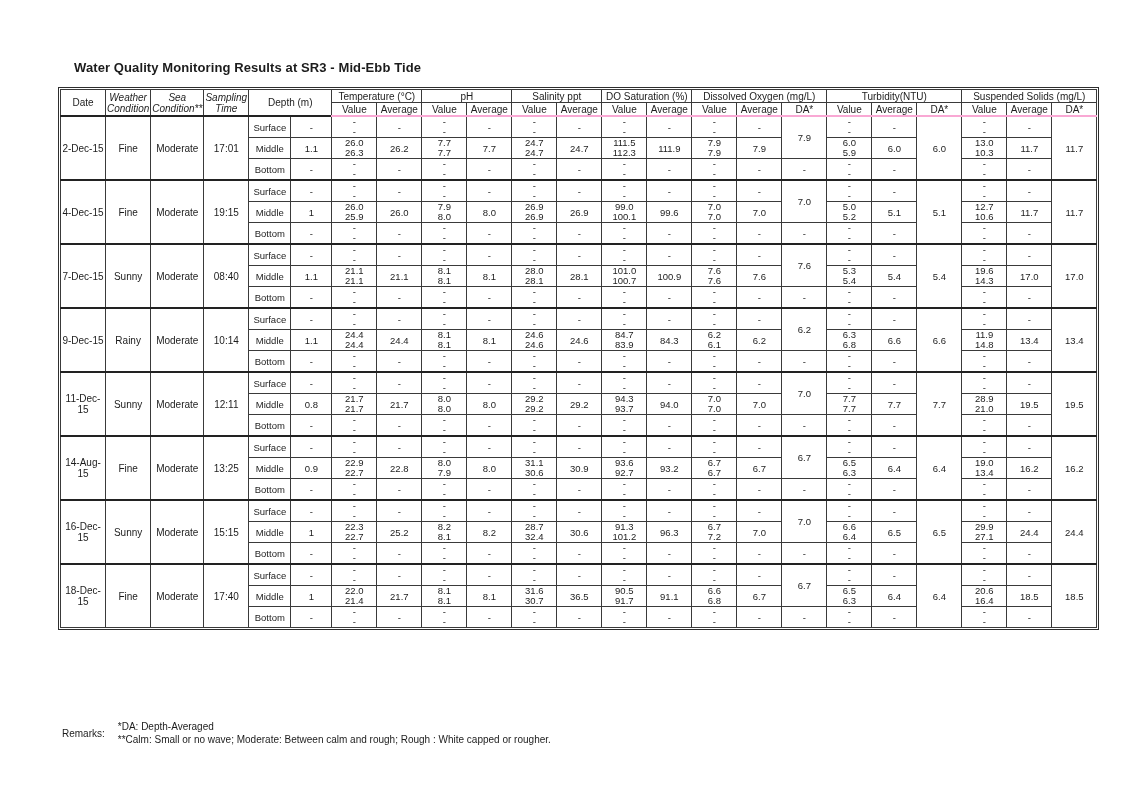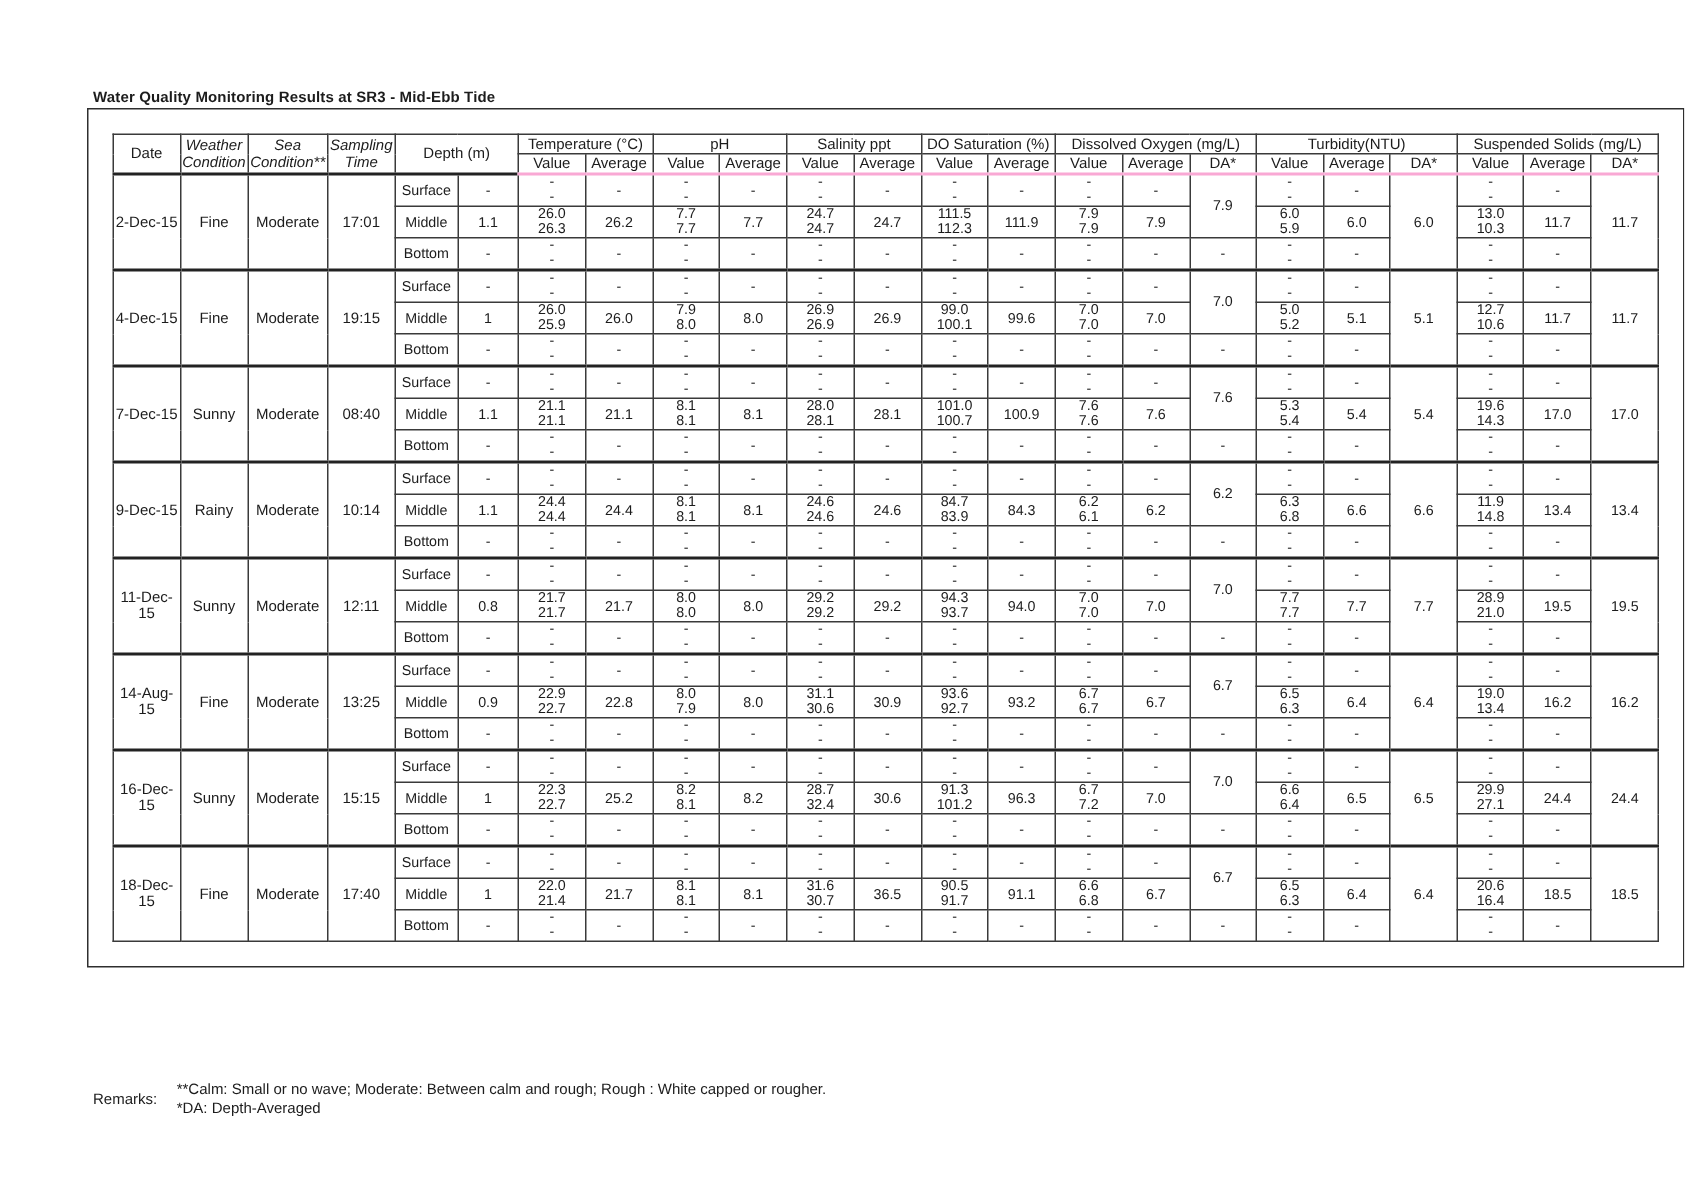--- a/index.html
+++ b/index.html
@@ -1,26 +1,26 @@
 <!DOCTYPE html>
 <html><head>
 <meta charset="utf-8">
 <style>
   html,body { margin:0; padding:0; background:#ffffff; }
   .sheet {
     position:relative; width:1123px; height:793px; background:#fff;
     font-family:"Liberation Sans", sans-serif; color:#1c1c1c; overflow:hidden;
   }
   .title {
-    position:absolute; left:62px; top:60px;
-    font-size:10px; font-weight:bold; letter-spacing:0.1px;
+    position:absolute; left:74px; top:60px;
+    font-size:13px; font-weight:bold; letter-spacing:0.1px;
   }
   .table-wrap {
-    position:absolute; left:58px; top:72px;
-    border:1px solid #2e2e2e; padding:16px; background:#fff;
+    position:absolute; left:58px; top:87px;
+    border:1px solid #2e2e2e; padding:1px; background:#fff;
   }
   table { border-collapse:collapse; table-layout:fixed; }
   th, td {
     border:1px solid #3a3a3a;
     font-size:10px; font-weight:normal;
     text-align:center; vertical-align:middle;
     padding:0 1px; overflow:hidden;
   }
   thead th { height:12px; line-height:11px; }
   tbody td { height:20px; }
@@ -772,18 +772,18 @@
 -</td>
             <td class="one">-</td>
           </tr>
         </tbody>
     </table>
   </div>
 
   <div class="remarks">
     <span>Remarks:</span>
     <div class="lines">
+      <div>*DA: Depth-Averaged</div>
       <div>**Calm: Small or no wave; Moderate: Between calm and rough; Rough : White capped or rougher.</div>
-      <div>*DA: Depth-Averaged</div>
     </div>
   </div>
 
 </div>
 
 </body></html>

